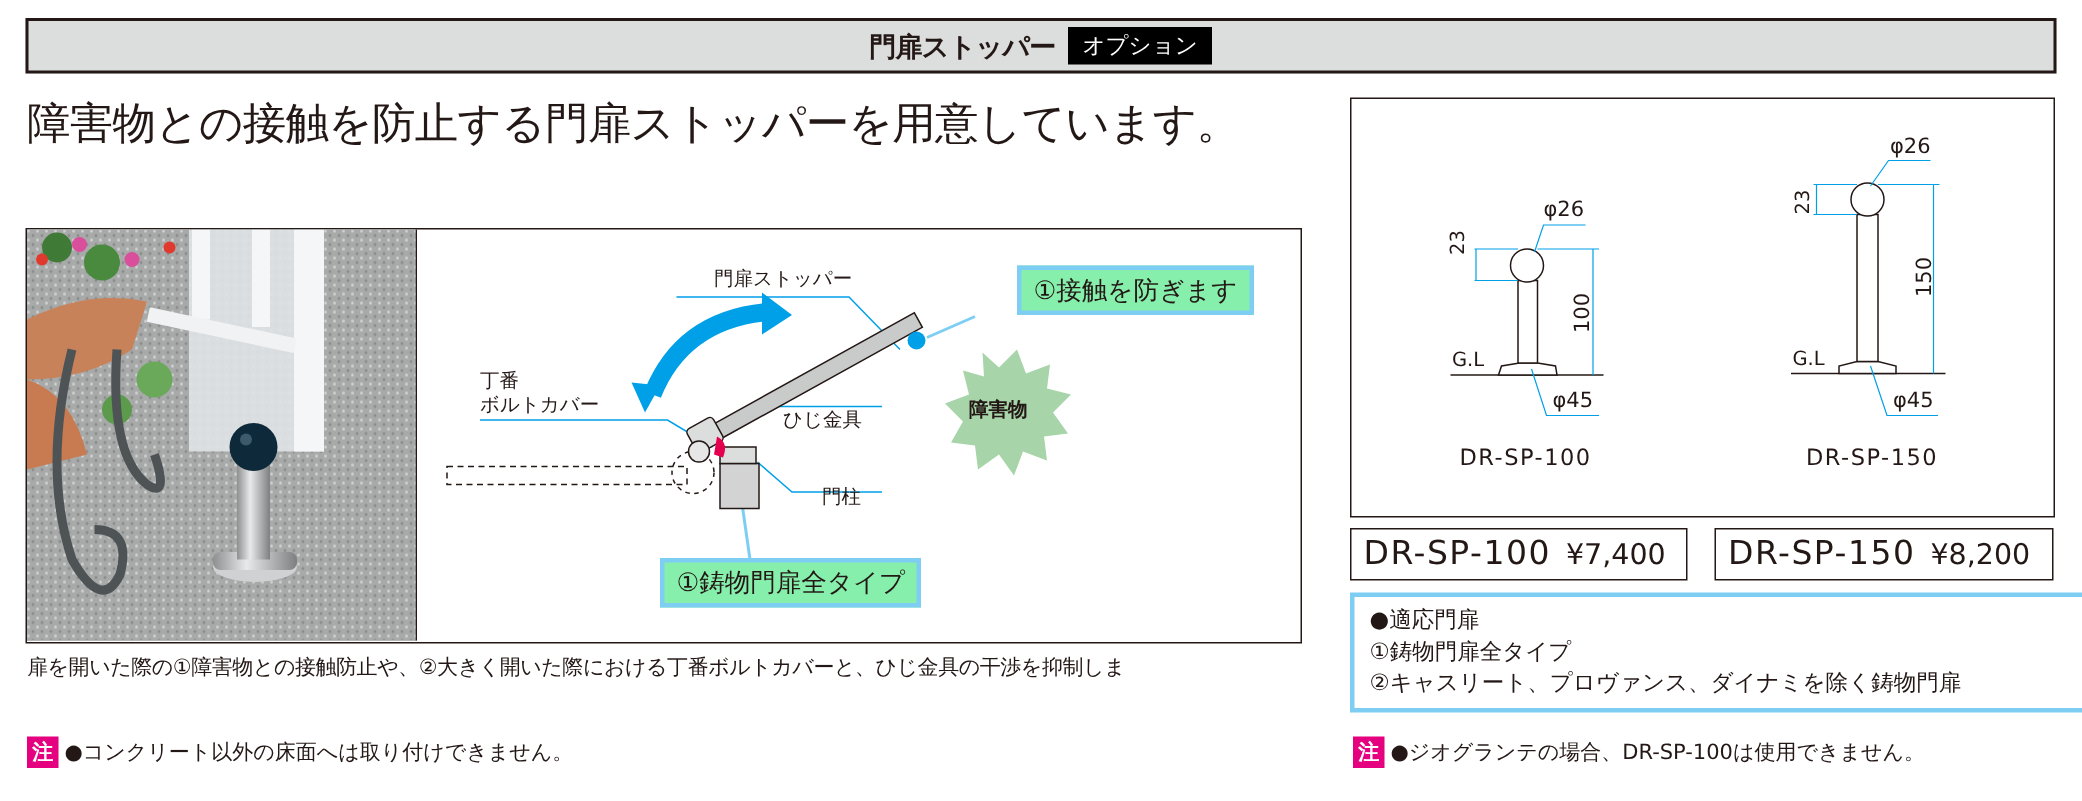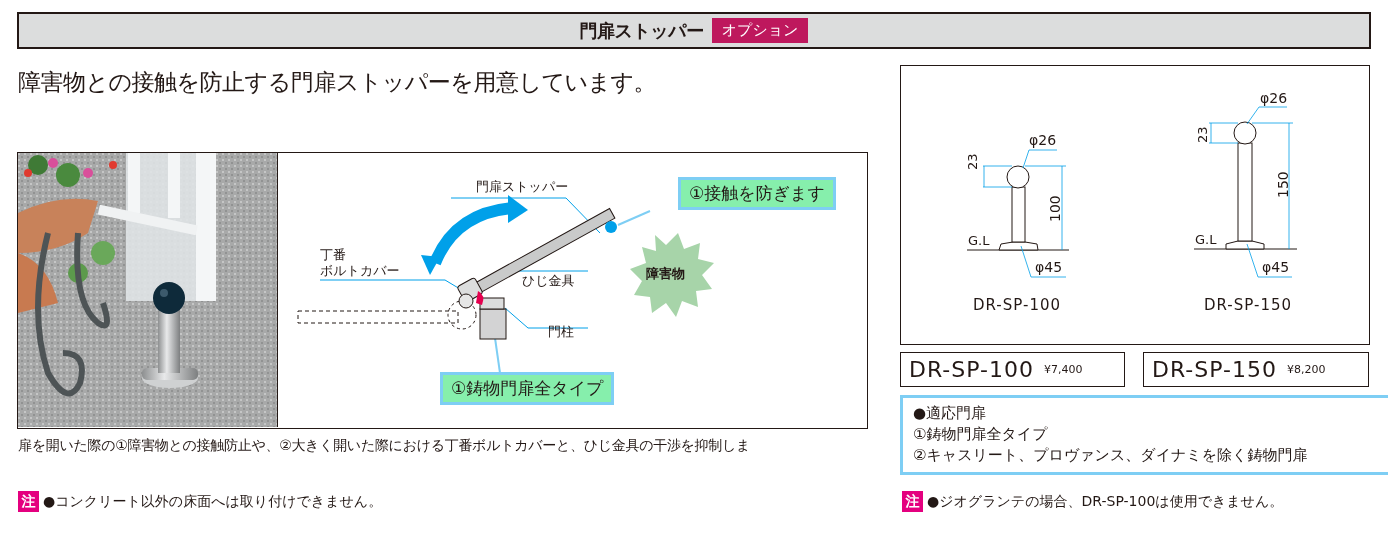--- a/index.html
+++ b/index.html
@@ -2,40 +2,40 @@
 <html><head>
 <meta charset="utf-8">
 <style>
   * { box-sizing: border-box; margin: 0; padding: 0; }
   html, body { width: 1388px; height: 534px; background: #ffffff; overflow: hidden; }
   body { position: relative; font-family: "DejaVu Sans", "Liberation Sans", sans-serif; color: #231815; }
 
   .header-bar { position: absolute; left: 17px; top: 12px; width: 1354px; height: 37px;
     background: #dcdddd; border: 2px solid #231815; display: flex; align-items: center; justify-content: center; gap: 8px; }
   .header-title { font-size: 18px; font-weight: bold; letter-spacing: -0.5px; }
-  .header-badge { background: #be185d; color: #ffffff; font-size: 15px; padding: 2px 10px; height: 25px; line-height: 21px; }
-
-  .headline { position: absolute; left: 18px; top: 62px; font-size: 23px; line-height: 41px; letter-spacing: -0.5px; }
+  .header-badge { background: #000000; color: #ffffff; font-size: 15px; padding: 2px 10px; height: 25px; line-height: 21px; }
+
+  .headline { position: absolute; left: 18px; top: 62px; font-size: 29px; line-height: 41px; letter-spacing: -0.5px; }
 
   .figure-box { position: absolute; left: 17px; top: 152px; width: 851px; height: 277px; border: 1.5px solid #231815; }
   .photo { position: absolute; left: 0; top: 0; width: 260px; height: 274px; overflow: hidden;
     background: radial-gradient(circle at 30% 40%, #b8b9b9 0, #9fa0a0 60%), #a9aaaa; border-right: 1.5px solid #231815; }
   .diagram { position: absolute; left: 262px; top: 0; width: 587px; height: 274px; }
 
   .callout { position: absolute; border: 3px solid #7ecef4; background: #86efac; font-size: 17px; padding: 2px 8px; white-space: nowrap; }
   .dlabel { position: absolute; font-size: 13px; white-space: nowrap; line-height: 16px; }
 
   .caption { position: absolute; left: 18px; top: 435px; width: 855px; font-size: 14px; line-height: 20px; letter-spacing: -0.3px; }
   .note { position: absolute; display: flex; align-items: center; gap: 4px; font-size: 14px; }
   .note-badge { background: #e4007f; color: #fff; font-weight: bold; font-size: 14px; width: 21px; height: 21px; display: inline-flex; align-items: center; justify-content: center; }
 
   .spec-box { position: absolute; left: 900px; top: 65px; width: 470px; height: 280px; border: 1.5px solid #231815; }
   .model-box { position: absolute; top: 352px; height: 35px; border: 1.5px solid #231815; display: flex; align-items: center; padding: 0 8px; gap: 10px; }
   .model-name { font-size: 22px; letter-spacing: 1px; }
-  .model-price { font-size: 11px; }
+  .model-price { font-size: 19px; }
   .compat-box { position: absolute; left: 900px; top: 395px; width: 516px; height: 80px; border: 3px solid #7ecef4; padding: 5px 10px; font-size: 15px; line-height: 21px; }
 </style>
 </head>
 <body>
 
 <div class="header-bar">
   <span class="header-title">門扉ストッパー</span>
   <span class="header-badge">オプション</span>
 </div>
 

